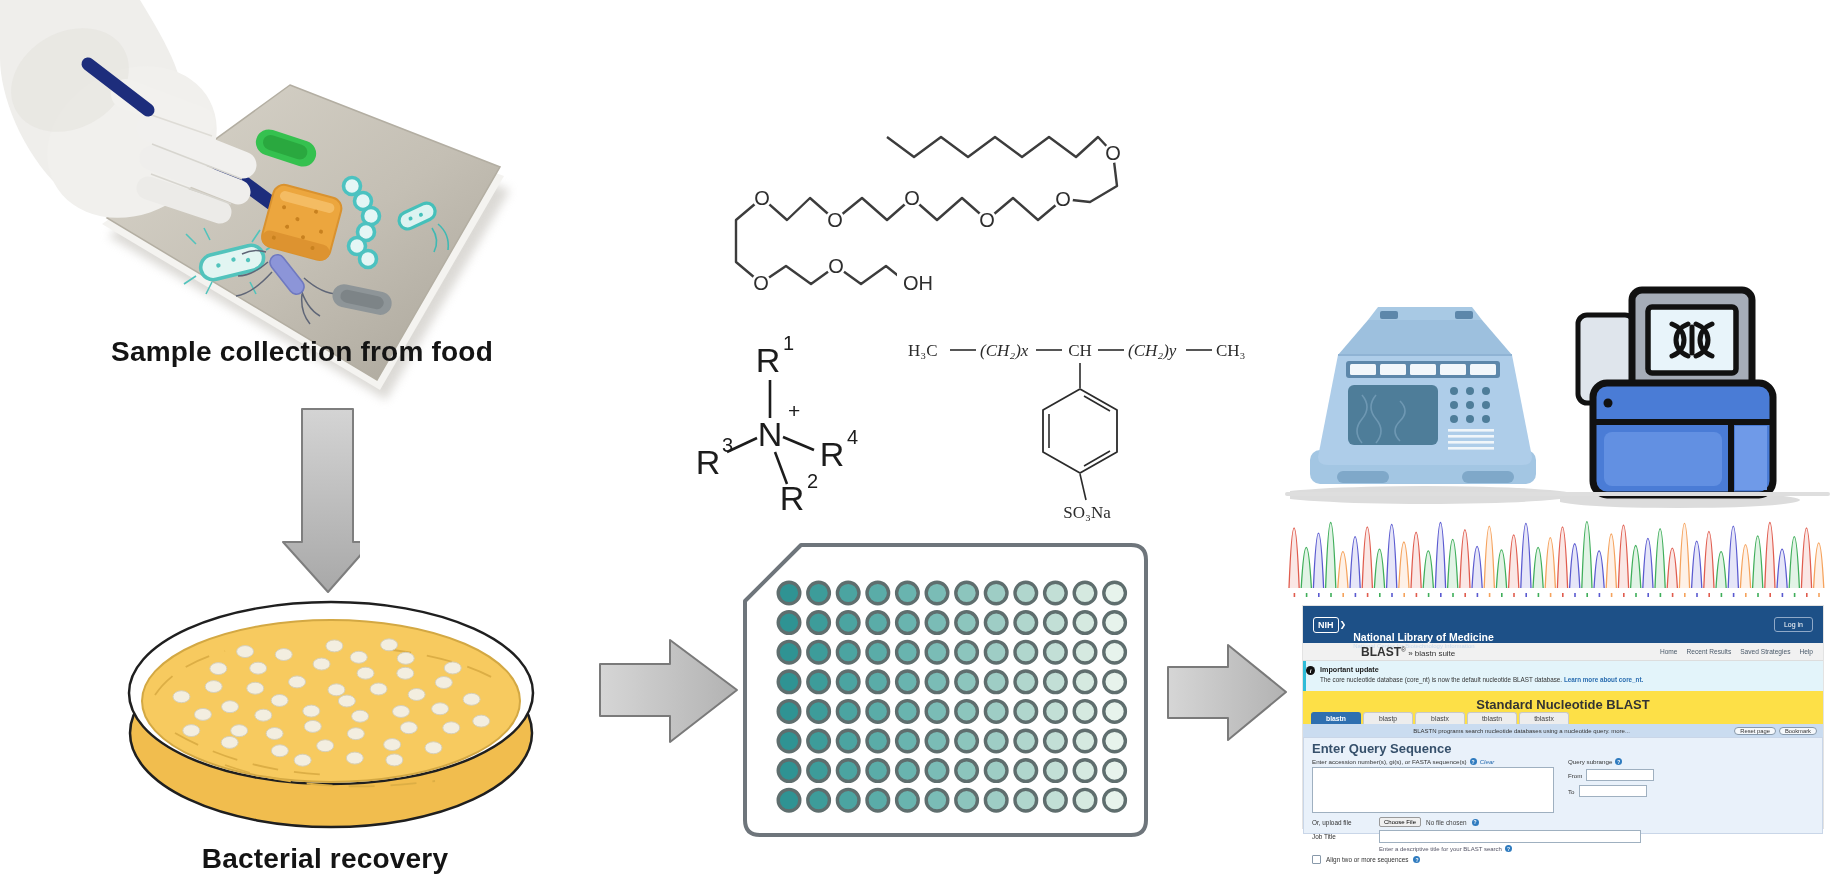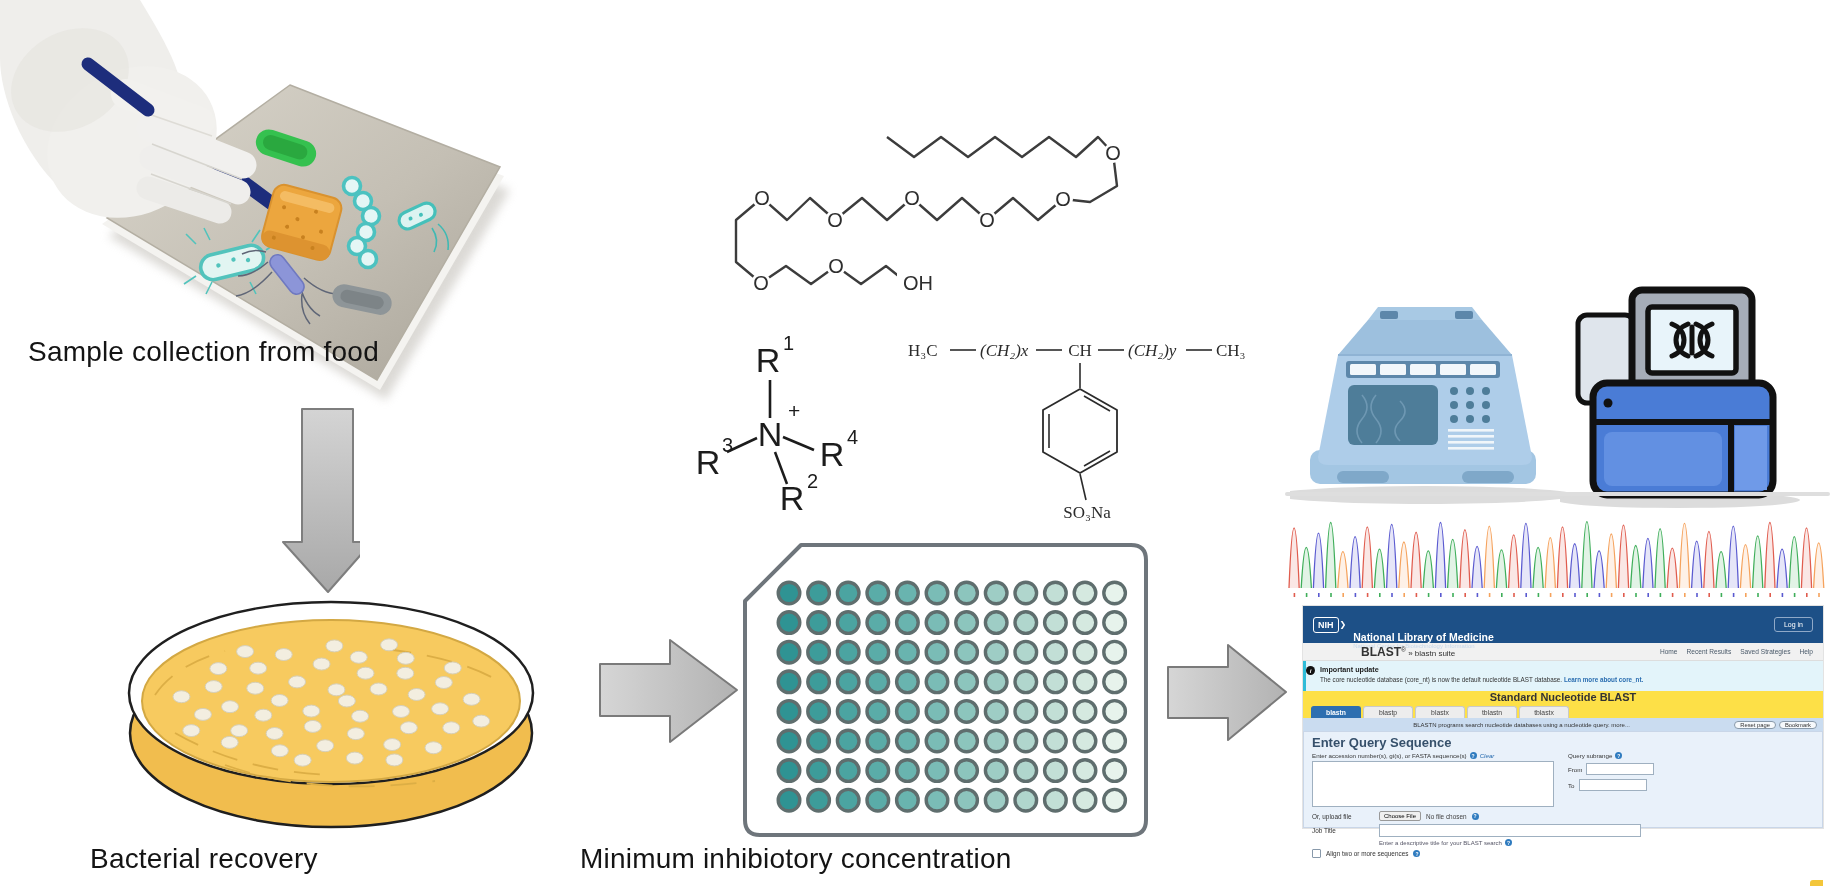--- a/index.html
+++ b/index.html
@@ -1,19 +1,19 @@
 <!DOCTYPE html>
 <html><head>
 <meta charset="utf-8">
 <style>
   html,body{margin:0;padding:0;background:#fff;}
   #canvas{position:relative;width:1834px;height:886px;background:#fff;overflow:hidden;
           font-family:"Liberation Sans",sans-serif;}
   .abs{position:absolute;}
-  .caption{position:absolute;text-align:left;font-weight:400;color:#141414;
+  .caption{position:absolute;text-align:center;font-weight:700;color:#141414;
            font-size:28px;letter-spacing:.2px;}
   
   #blast-page{position:absolute;left:1303px;top:606px;width:520px;height:222px;background:#fde047;
               font-size:7px;color:#333;box-shadow:0 0 0 1px #e3e3e3;}
   .bp-header{height:37px;background:#1d5087;display:flex;align-items:center;padding:0 10px;box-sizing:border-box;gap:7px;}
   .bp-logo{display:flex;align-items:center;gap:1px;cursor:pointer;}
   .bp-logo-box{border:1.4px solid #fff;border-radius:3px;color:#fff;font-weight:bold;font-size:9px;padding:2px 4px;}
   .bp-logo-arrow{color:#fff;font-size:8px;}
   .bp-title{color:#fff;font-size:10.5px;font-weight:bold;line-height:11px;margin-top:32px;}
   .bp-subtitle{color:#c7d8ea;font-size:6px;line-height:7px;}
@@ -25,21 +25,21 @@
   .bp-app b{font-size:12px;margin-left:48px;}
   .bp-nav{margin-left:auto;display:flex;gap:9px;color:#4a5a6a;font-size:6.6px;}
   .bp-nav span{cursor:pointer;}
   .bp-alert{height:30px;background:#e3f4fa;border-left:3px solid #2fbcd8;display:flex;align-items:flex-start;
             gap:5px;padding:4px 0;box-sizing:border-box;}
   .bp-info-icon{width:9px;height:9px;border-radius:50%;background:#111;color:#fff;font-size:6px;font-weight:bold;
                 display:inline-flex;align-items:center;justify-content:center;margin-top:1px;font-style:italic;}
   .bp-alert-title{font-weight:bold;font-size:7.2px;color:#222;}
   .bp-alert-body{font-size:6.3px;color:#333;margin-top:2px;}
   .bp-alert-body a{color:#2a6db0;font-weight:bold;text-decoration:none;cursor:pointer;}
-  .bp-heading{height:12px;text-align:center;font-size:11px;font-weight:bold;color:#333;padding-top:0;}
+  .bp-heading{height:12px;text-align:center;font-size:13px;font-weight:bold;color:#333;padding-top:6px;}
   .bp-tabs{height:15px;display:flex;align-items:flex-end;gap:2px;padding-left:8px;}
   .bp-tab{background:#ededed;border:1px solid #c9c9c9;border-bottom:none;border-radius:3px 3px 0 0;
           font-size:6.8px;color:#444;padding:2px 0;width:48px;text-align:center;cursor:pointer;}
   .bp-tab.active{background:#2e6fb0;border-color:#2e6fb0;color:#fff;font-weight:bold;}
   .bp-strip{height:13px;background:#cadcf0;display:flex;align-items:center;font-size:6px;color:#333;
             padding:0 6px;box-sizing:border-box;}
   .bp-strip-center{flex:1;text-align:center;}
   .bp-strip-btns{display:flex;gap:3px;}
   .bp-strip-btns button{font-size:5.8px;border:1px solid #8899aa;border-radius:6px;background:#f6f9fc;
                         padding:0 5px;color:#333;font-family:inherit;}
@@ -403,21 +403,20 @@
         <circle cx="194" cy="257.20000000000005" r="10.8" fill="#7abcb6" stroke="#5f6e6e" stroke-width="3.4"></circle>
         <circle cx="223.60000000000002" cy="257.20000000000005" r="10.8" fill="#8cc5bd" stroke="#5f6e6e" stroke-width="3.4"></circle>
         <circle cx="253.20000000000002" cy="257.20000000000005" r="10.8" fill="#9ecdc5" stroke="#5f6e6e" stroke-width="3.4"></circle>
         <circle cx="282.8" cy="257.20000000000005" r="10.8" fill="#b0d6cd" stroke="#5f6e6e" stroke-width="3.4"></circle>
         <circle cx="312.40000000000003" cy="257.20000000000005" r="10.8" fill="#c2dfd6" stroke="#5f6e6e" stroke-width="3.4"></circle>
         <circle cx="342" cy="257.20000000000005" r="10.8" fill="#d5e9e0" stroke="#5f6e6e" stroke-width="3.4"></circle>
         <circle cx="371.6" cy="257.20000000000005" r="10.8" fill="#e7f3ec" stroke="#5f6e6e" stroke-width="3.4"></circle>
       </g>
   </svg>
 
-  <div class="caption" style="left:580px;top:843px;width:620px">Minimum inhibiotory concentration</div>
 
   <svg class="abs" style="left:1163px;top:635px" width="130" height="110" viewBox="0 0 130 110">
     <defs>
         <linearGradient id="agR2" x1="0" y1="0" x2="1" y2="0">
       <stop offset="0" stop-color="#d6d6d6"></stop>
           <stop offset="1" stop-color="#b2b2b2"></stop>
         </linearGradient>
       </defs>
     <path d="M5,32 H65 V10 L123,57 L65,105 V83 H5 Z" fill="url(#agR2)" stroke="#7a7a7a" stroke-width="2" stroke-linejoin="round"></path>
   </svg>

